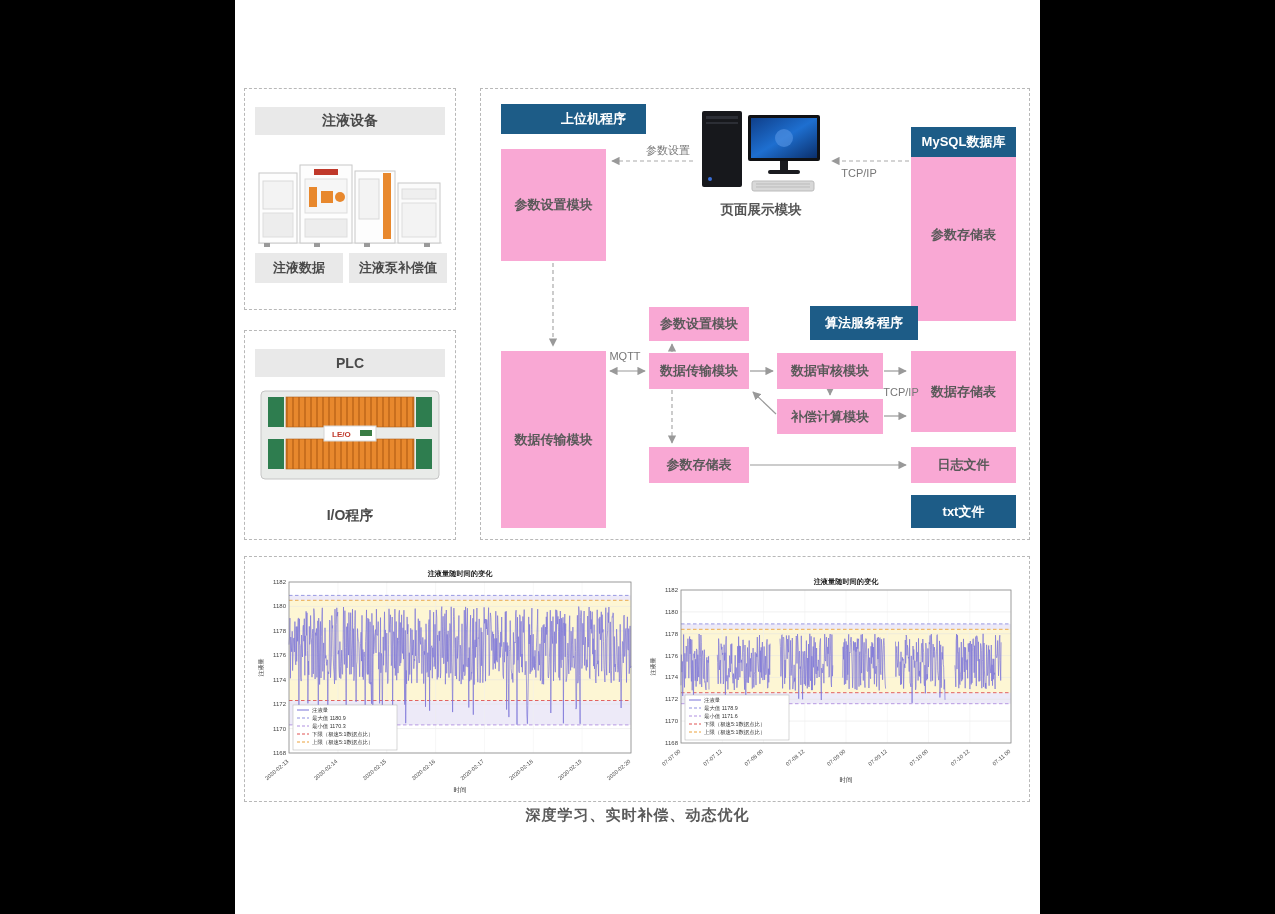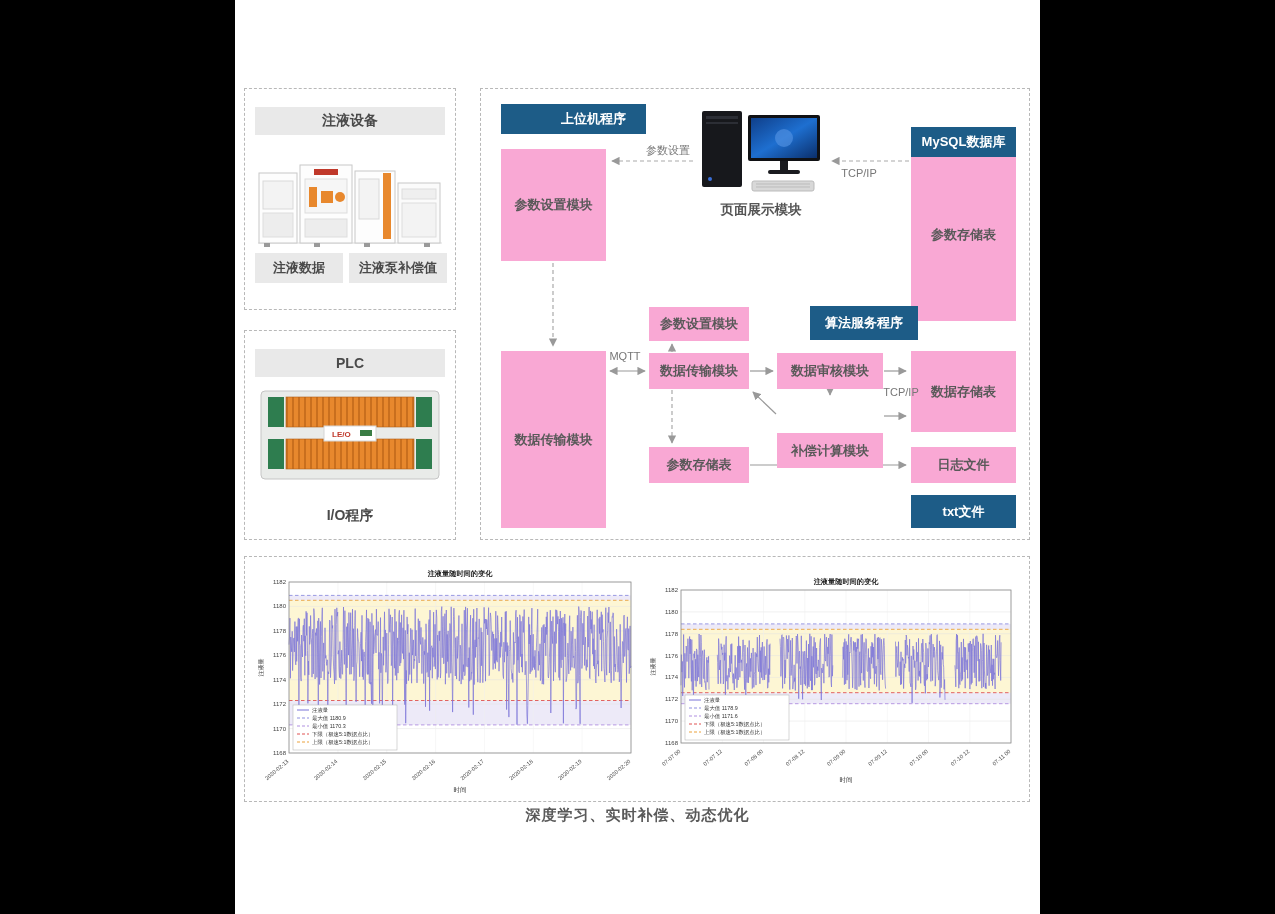--- a/index.html
+++ b/index.html
@@ -126,21 +126,21 @@
       <div class="badge" style="left:430px;top:15px;width:105px;height:30px;margin-top:23px;">MySQL数据库</div>
       <div class="badge" style="left:296px;top:217px;width:108px;height:34px;margin-left:33px;">算法服务程序</div>
       <div class="badge" style="left:430px;top:406px;width:105px;height:33px;">txt文件</div>
 
       <div class="module" style="left:20px;top:60px;width:105px;height:112px;">参数设置模块</div>
       <div class="module" style="left:20px;top:262px;width:105px;height:177px;">数据传输模块</div>
       <div class="module" style="left:430px;top:60px;width:105px;height:172px;">参数存储表</div>
       <div class="module" style="left:168px;top:218px;width:100px;height:34px;">参数设置模块</div>
       <div class="module" style="left:168px;top:264px;width:100px;height:36px;">数据传输模块</div>
       <div class="module" style="left:296px;top:264px;width:106px;height:36px;">数据审核模块</div>
-      <div class="module" style="left:296px;top:310px;width:106px;height:35px;margin-top:34px;">补偿计算模块</div>
+      <div class="module" style="left:296px;top:310px;width:106px;height:35px;">补偿计算模块</div>
       <div class="module" style="left:430px;top:262px;width:105px;height:81px;">数据存储表</div>
       <div class="module" style="left:168px;top:358px;width:100px;height:36px;">参数存储表</div>
       <div class="module" style="left:430px;top:358px;width:105px;height:36px;">日志文件</div>
 
       <div style="position:absolute;left:215px;top:18px;width:130px;height:92px;z-index:2;">
         <svg width="130" height="92" viewBox="0 0 130 92">
           <defs>
             <linearGradient id="scr" x1="0" y1="0" x2="1" y2="1">
               <stop offset="0" stop-color="#0f3f8a"></stop>
               <stop offset="0.5" stop-color="#1e6fd0"></stop>

